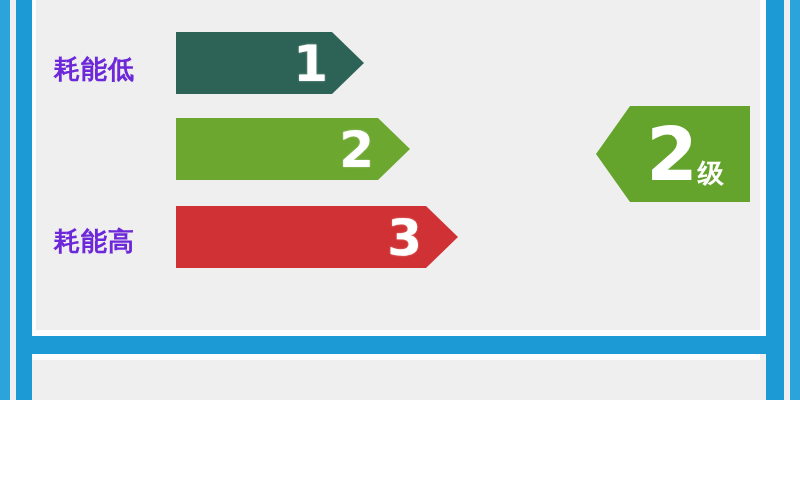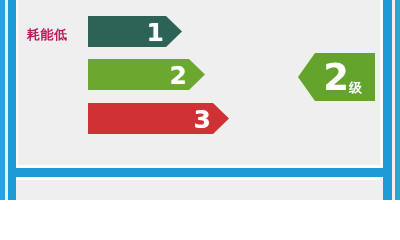--- a/index.html
+++ b/index.html
@@ -103,21 +103,21 @@
     width: 364px;
     height: 3px;
     background: #fdfdfd;
   }
 
   
   .side-label {
     position: absolute;
     font-weight: bold;
     font-size: 13px;
-    color: #be185d;
+    color: #6d28d9;
     letter-spacing: 0.5px;
     white-space: nowrap;
     font-family: "DejaVu Sans", "Liberation Sans", sans-serif;
   }
   #label-low  { left: 27px; top: 26px; }
   #label-high { left: 27px; top: 112px; }
 
   
   .bar {
     position: absolute;
@@ -207,20 +207,21 @@
   <div class="frame-right-outer"></div>
   <div class="hairline-v-r"></div>
 
   <div class="hairline-h-top"></div>
   <div class="frame-divider"></div>
   <div class="hairline-h-bot"></div>
   <div class="bottom-strip"></div>
 
   <div class="side-label" id="label-low">耗能低</div>
 
+  <div class="side-label" id="label-high">耗能高</div>
 
   <div class="bar" id="bar-1">
     <span class="bar-num">1</span>
   </div>
 
   <div class="bar" id="bar-2">
     <span class="bar-num">2</span>
   </div>
 
   <div class="bar" id="bar-3">

